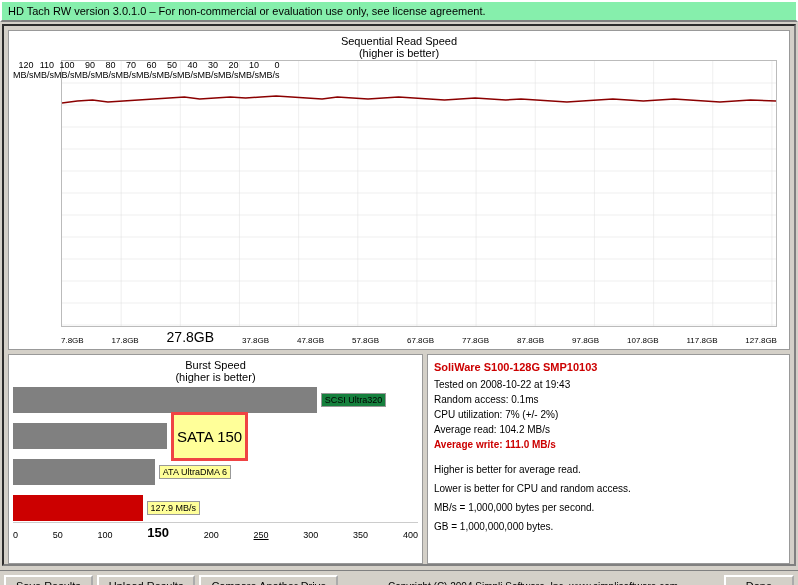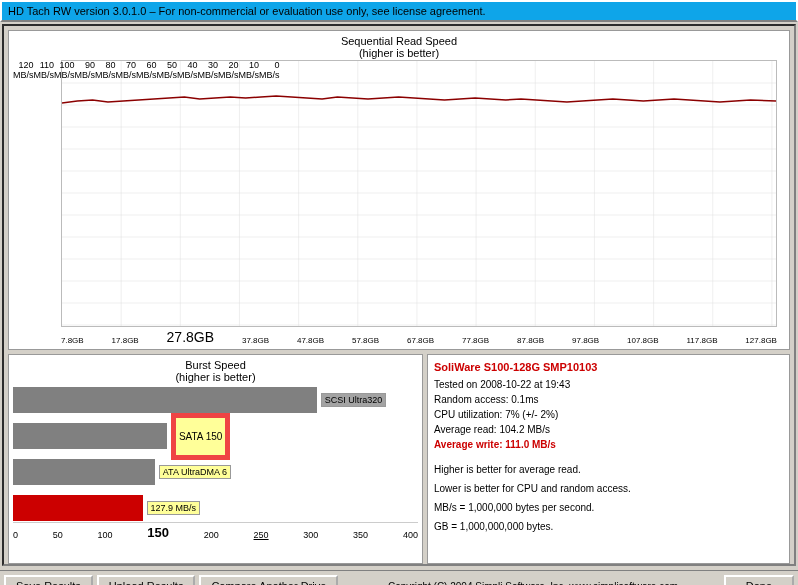--- a/index.html
+++ b/index.html
@@ -7,21 +7,21 @@
       width: 798px;
       height: 585px;
       background: #d4d0c8;
       font-family: Arial, sans-serif;
       font-size: 11px;
       overflow: hidden;
     }
 
     
     .title-bar {
-      background: #0ea5e9;
+      background: #86efac;
       border: 2px solid #ffffff;
       border-bottom: 2px solid #808080;
       padding: 3px 6px;
       font-size: 11px;
       color: #000;
     }
 
     .main-container {
       border: 2px inset #808080;
       margin: 2px;
@@ -247,26 +247,26 @@
       <div class="burst-title">
         <div>Burst Speed</div>
         <div>(higher is better)</div>
       </div>
       <div style="position:relative;height:155px;">
 
         <div style="position:absolute;top:0;left:0;right:0;bottom:20px;">
 
           <div style="display:flex;align-items:center;margin-bottom:6px;height:30px;">
             <div style="width:75%;height:26px;background:#808080;"></div>
-            <div style="margin-left:4px;font-size:9px;background:#a3a3a3;border:1px solid #999;padding:1px 3px;">SCSI Ultra320</div>
+            <div style="margin-left:4px;font-size:9px;background:#15803d;border:1px solid #999;padding:1px 3px;">SCSI Ultra320</div>
           </div>
 
           <div style="display:flex;align-items:center;margin-bottom:6px;height:30px;">
             <div style="width:38%;height:26px;background:#808080;"></div>
-            <div style="margin-left:4px;font-size:10px;background:#ffff99;border:5px solid #ef4444;padding:13px 3px;">SATA 150</div>
+            <div style="margin-left:4px;font-size:15px;background:#ffff99;border:3px solid #ef4444;padding:13px 3px;">SATA 150</div>
           </div>
 
           <div style="display:flex;align-items:center;margin-bottom:6px;height:30px;">
             <div style="width:35%;height:26px;background:#808080;"></div>
             <div style="margin-left:4px;font-size:9px;background:#ffff99;border:1px solid #999;padding:1px 3px;">ATA UltraDMA 6</div>
           </div>
 
           <div style="display:flex;align-items:center;height:30px;">
             <div style="width:32%;height:26px;background:#cc0000;"></div>
             <div style="margin-left:4px;font-size:9px;background:#ffff99;border:1px solid #999;padding:1px 3px;">127.9 MB/s</div>

